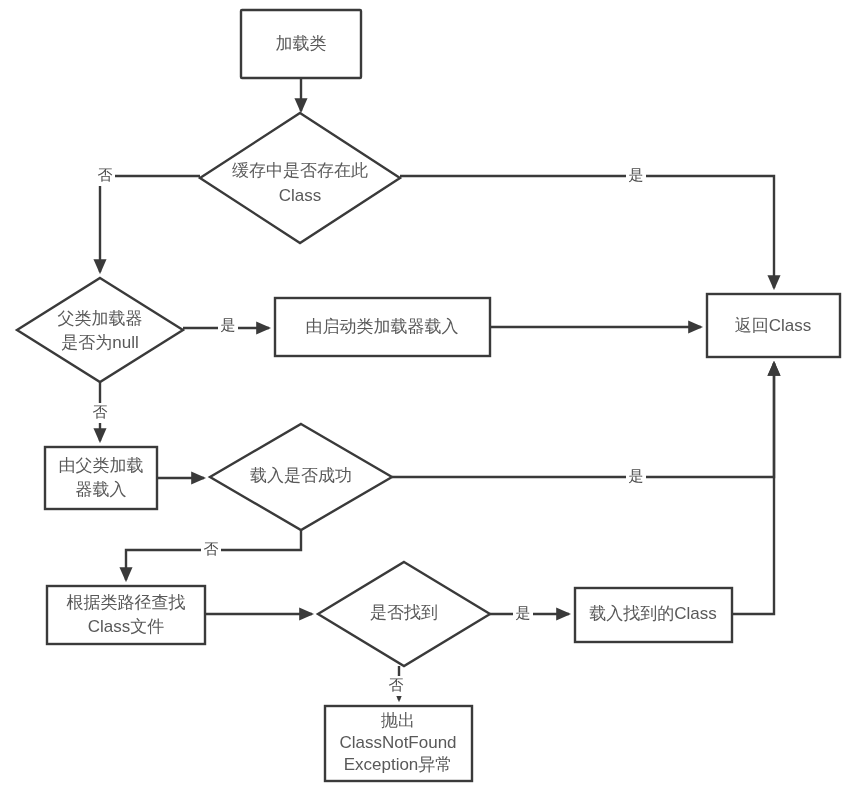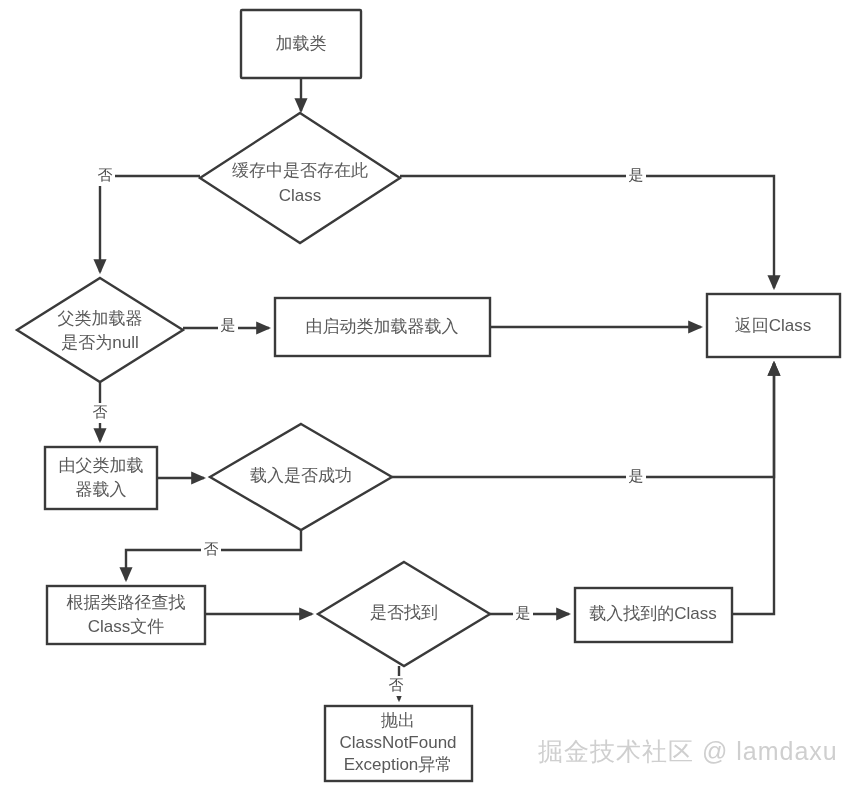--- a/index.html
+++ b/index.html
@@ -185,15 +185,14 @@
     <g>
       <rect class="edge-label-bg" x="513" y="604" width="20" height="20"></rect>
       <text class="edge-label" x="523" y="614">是</text>
     </g>
     <g>
       <rect class="edge-label-bg" x="386" y="676" width="20" height="20"></rect>
       <text class="edge-label" x="396" y="686">否</text>
     </g>
   </svg>
 
-  <div class="watermark" id="wm" style="left: 538px; top: 735px; color: rgb(207, 207, 207);">掘金技术社区 @ lamdaxu</div>
 
 </div>
 
 </body></html>

